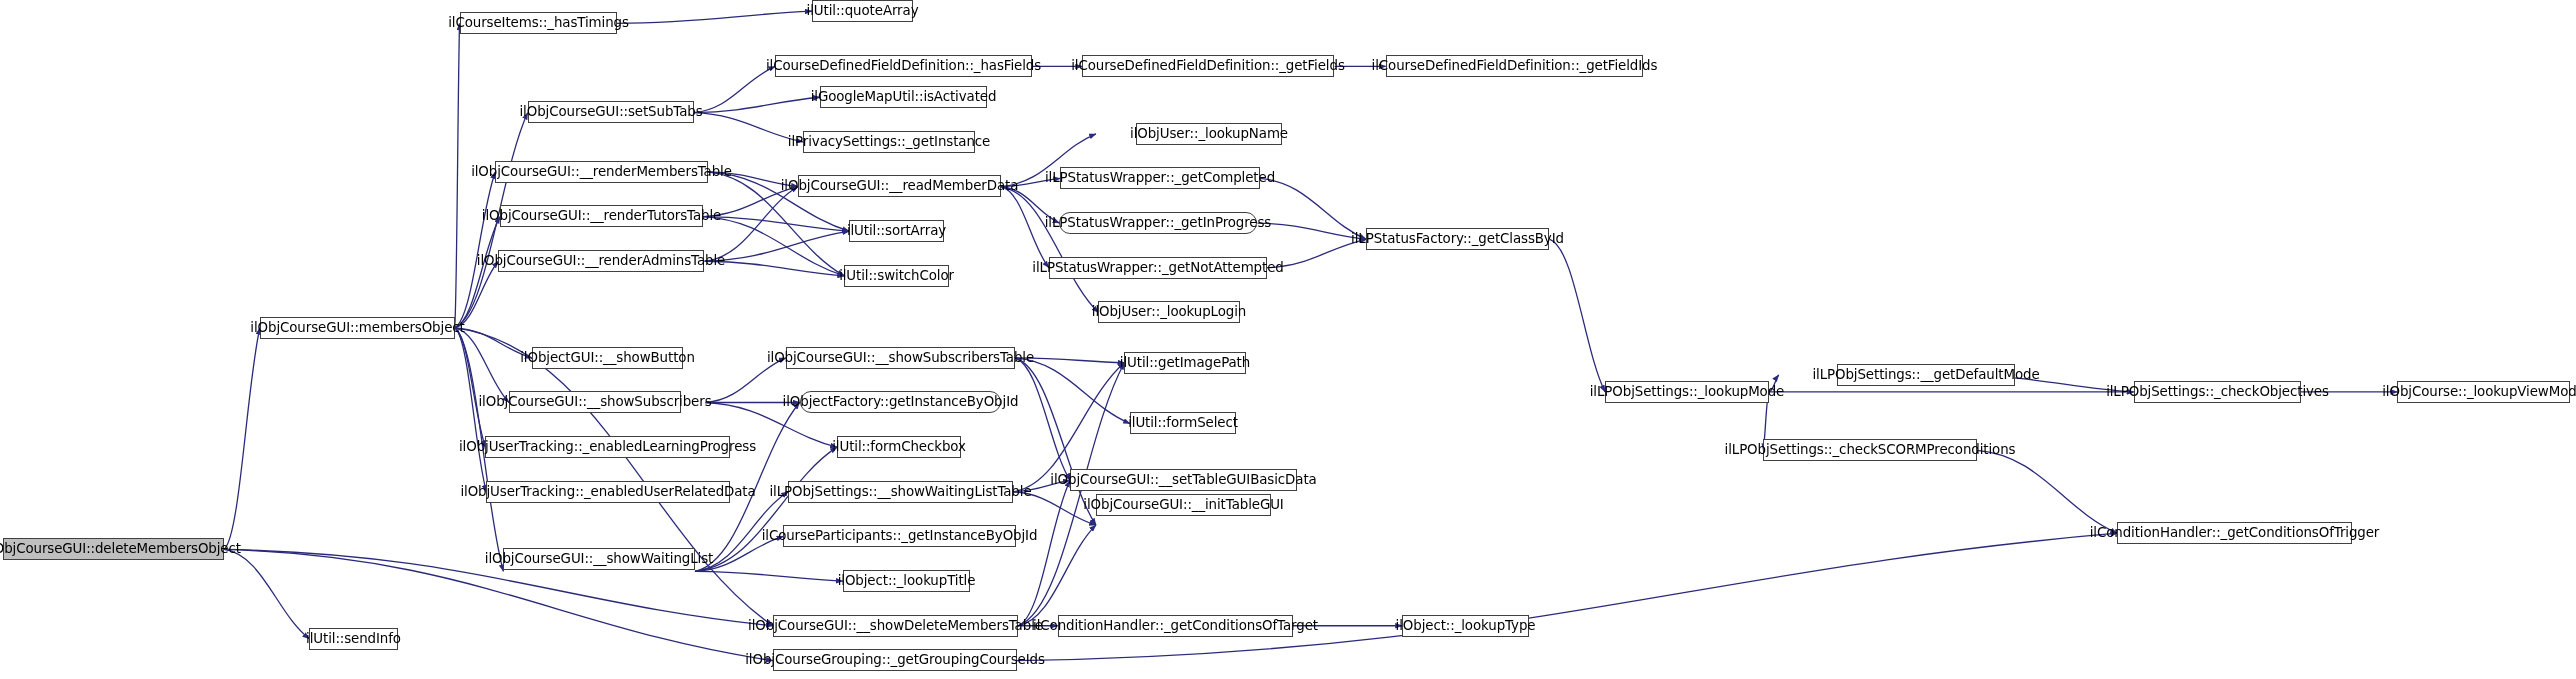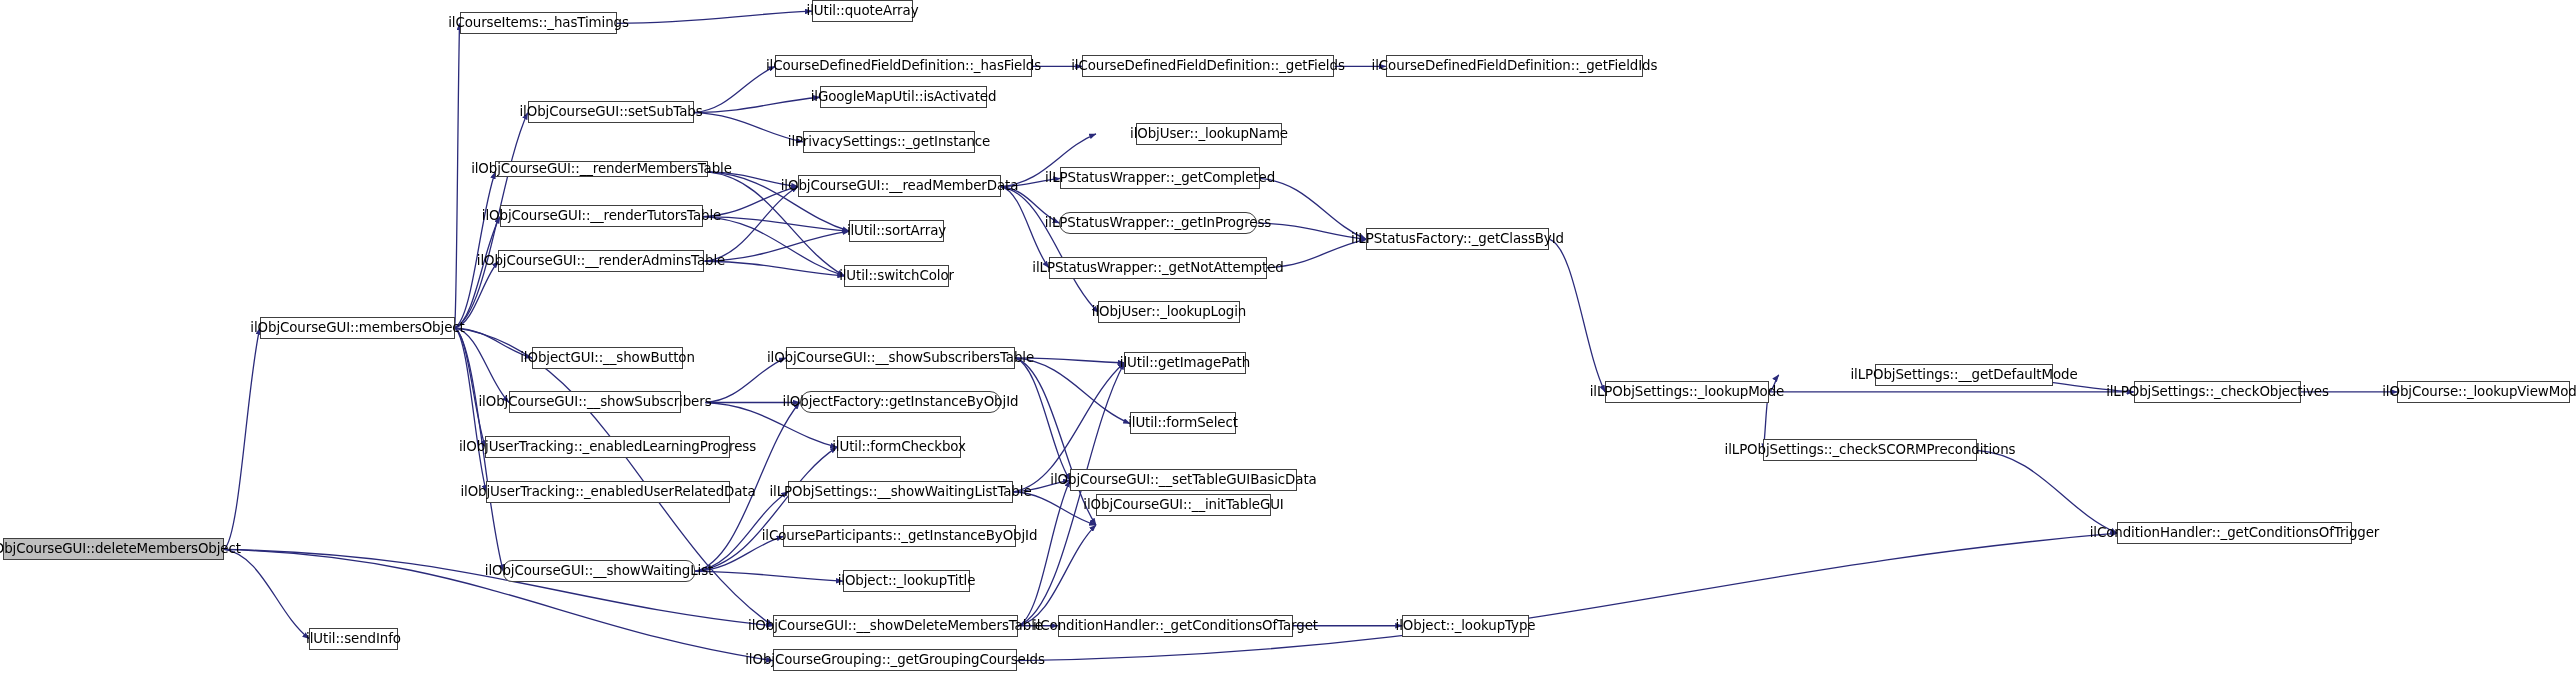--- a/index.html
+++ b/index.html
@@ -110,28 +110,28 @@
         <path d="M1592,770.5 C1652.75,770.5 1675.7,770.5 1727,770.5" fill="none" stroke="#2a2a7a" stroke-width="1.6" marker-end="url(#arrow)"></path>
         <path d="M1252,813.5 C1862.2,804.08 2092.7200000000003,700.46 2608,656.5" fill="none" stroke="#2a2a7a" stroke-width="1.6" marker-end="url(#arrow)"></path>
       </g>
   </svg>
   <div id="node-layer">
       <div class="node root" style="left: 3.2px; top: 538px; width: 221px; height: 22px;">ilObjCourseGUI::deleteMembersObject</div>
       <div class="node" style="left: 309px; top: 628px; width: 89px; height: 22px;">ilUtil::sendInfo</div>
       <div class="node" style="left: 260px; top: 317px; width: 195px; height: 22px;">ilObjCourseGUI::membersObject</div>
       <div class="node" style="left: 460px; top: 12px; width: 157px; height: 22px;">ilCourseItems::_hasTimings</div>
       <div class="node" style="left: 528px; top: 101px; width: 166px; height: 22px;">ilObjCourseGUI::setSubTabs</div>
-      <div class="node" style="left: 495px; top: 161px; width: 213px; height: 16px;">ilObjCourseGUI::__renderMembersTable</div>
+      <div class="node" style="left: 495px; top: 161px; width: 213px; height: 22px;">ilObjCourseGUI::__renderMembersTable</div>
       <div class="node" style="left: 500px; top: 205px; width: 203px; height: 22px;">ilObjCourseGUI::__renderTutorsTable</div>
       <div class="node" style="left: 498px; top: 250px; width: 206px; height: 22px;">ilObjCourseGUI::__renderAdminsTable</div>
       <div class="node" style="left: 532px; top: 347px; width: 151px; height: 22px;">ilObjectGUI::__showButton</div>
       <div class="node" style="left: 509px; top: 391px; width: 172px; height: 22px;">ilObjCourseGUI::__showSubscribers</div>
       <div class="node" style="left: 485px; top: 436px; width: 245px; height: 22px;">ilObjUserTracking::_enabledLearningProgress</div>
       <div class="node" style="left: 486px; top: 481px; width: 244px; height: 22px;">ilObjUserTracking::_enabledUserRelatedData</div>
-      <div class="node" style="left: 503px; top: 560px; width: 192px; height: 22px; border-radius: 9px;">ilObjCourseGUI::__showWaitingList</div>
+      <div class="node" style="left: 503px; top: 548px; width: 192px; height: 22px;">ilObjCourseGUI::__showWaitingList</div>
       <div class="node" style="left: 812px; top: 0px; width: 101px; height: 22px;">ilUtil::quoteArray</div>
       <div class="node" style="left: 775px; top: 55px; width: 257px; height: 22px; text-align: right;">ilCourseDefinedFieldDefinition::_hasFields</div>
       <div class="node" style="left: 1082px; top: 55px; width: 252px; height: 22px;">ilCourseDefinedFieldDefinition::_getFields</div>
       <div class="node" style="left: 1386px; top: 55px; width: 257px; height: 22px;">ilCourseDefinedFieldDefinition::_getFieldIds</div>
       <div class="node" style="left: 820px; top: 86px; width: 167px; height: 22px;">ilGoogleMapUtil::isActivated</div>
       <div class="node" style="left: 803px; top: 131px; width: 172px; height: 22px;">ilPrivacySettings::_getInstance</div>
       <div class="node" style="left: 798px; top: 175px; width: 203px; height: 22px;">ilObjCourseGUI::__readMemberData</div>
       <div class="node" style="left: 849px; top: 220px; width: 95px; height: 22px;">ilUtil::sortArray</div>
       <div class="node" style="left: 844px; top: 265px; width: 105px; height: 22px;">ilUtil::switchColor</div>
       <div class="node" style="left: 1088px; top: 123px; width: 146px; height: 22px; margin-left: 48px;">ilObjUser::_lookupName</div>
@@ -148,20 +148,20 @@
       <div class="node" style="left: 843px; top: 570px; width: 127px; height: 22px;">ilObject::_lookupTitle</div>
       <div class="node" style="left: 773px; top: 615px; width: 245px; height: 22px;">ilObjCourseGUI::__showDeleteMembersTable</div>
       <div class="node" style="left: 773px; top: 649px; width: 244px; height: 22px;">ilObjCourseGrouping::_getGroupingCourseIds</div>
       <div class="node" style="left: 1124px; top: 352px; width: 122px; height: 22px;">ilUtil::getImagePath</div>
       <div class="node" style="left: 1130px; top: 412px; width: 106px; height: 22px;">ilUtil::formSelect</div>
       <div class="node" style="left: 1070px; top: 469px; width: 227px; height: 22px;">ilObjCourseGUI::__setTableGUIBasicData</div>
       <div class="node" style="left: 1096px; top: 494px; width: 175px; height: 22px;">ilObjCourseGUI::__initTableGUI</div>
       <div class="node" style="left: 1058px; top: 615px; width: 235px; height: 22px;">ilConditionHandler::_getConditionsOfTarget</div>
       <div class="node" style="left: 1402px; top: 615px; width: 127px; height: 22px;">ilObject::_lookupType</div>
       <div class="node" style="left: 1605px; top: 381px; width: 164px; height: 22px;">ilLPObjSettings::_lookupMode</div>
-      <div class="node" style="left: 1875px; top: 364px; width: 178px; height: 22px;">ilLPObjSettings::__getDefaultMode</div>
+      <div class="node" style="left: 1837px; top: 364px; width: 178px; height: 22px;">ilLPObjSettings::__getDefaultMode</div>
       <div class="node" style="left: 1763px; top: 439px; width: 214px; height: 22px;">ilLPObjSettings::_checkSCORMPreconditions</div>
       <div class="node" style="left: 2134px; top: 381px; width: 167px; height: 22px;">ilLPObjSettings::_checkObjectives</div>
       <div class="node" style="left: 2397px; top: 381px; width: 173px; height: 22px;">ilObjCourse::_lookupViewMode</div>
       <div class="node" style="left: 2117px; top: 522px; width: 235px; height: 22px;">ilConditionHandler::_getConditionsOfTrigger</div>
     </div>
 </div>
 
 
 </body></html>

